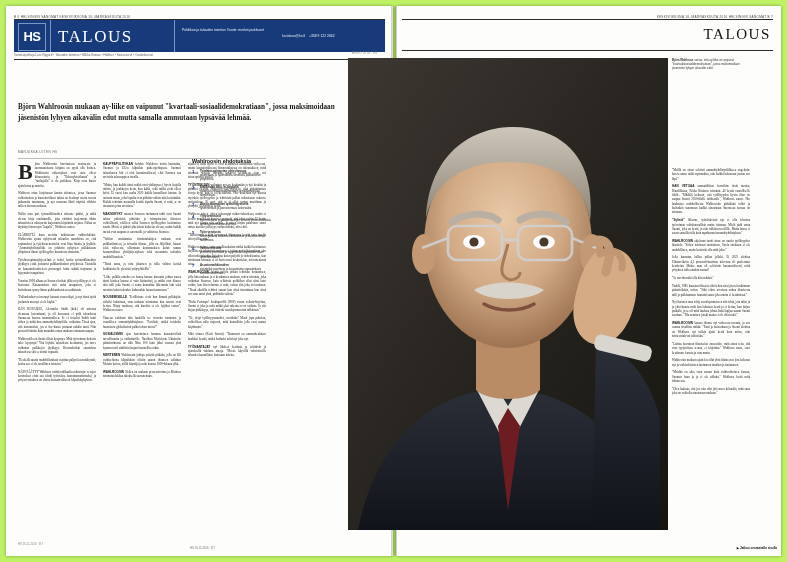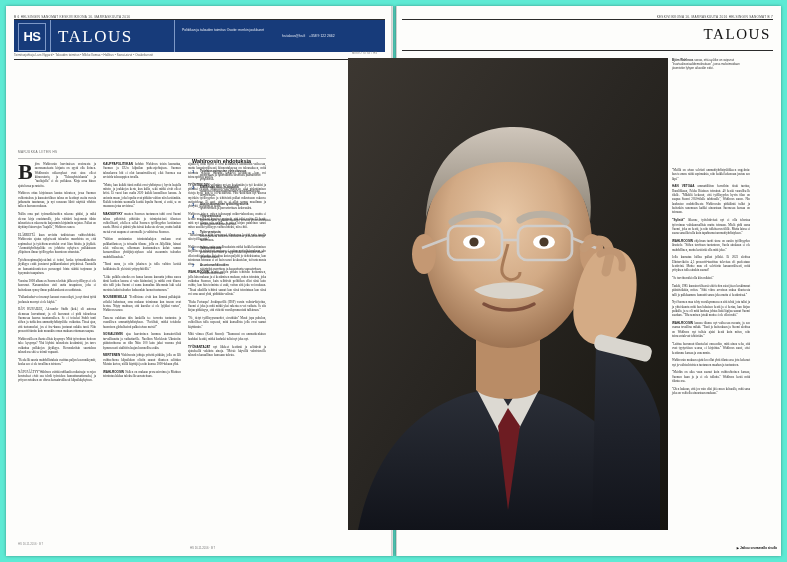--- a/index.html
+++ b/index.html
@@ -4,21 +4,21 @@
 <style>
   html, body {
     margin: 0;
     padding: 0;
     background: #8f8f8f;
   }
   .page {
     position: relative;
     width: 787px;
     height: 562px;
-    background: #5eead4;
+    background: #bef264;
     font-family: "Liberation Serif", serif;
     overflow: hidden;
   }
   .sheet {
     position: absolute;
     background: #fdfdfb;
   }
   
   .sheet-left {
     left: 6px;
@@ -347,20 +347,21 @@
 Osoite: merkin joukkueet</div>
       <div class="mast-contact">
         <span>hs.talous@hs.fi</span>
         &nbsp;&nbsp;
         <span>+358 9 122 2662</span>
       </div>
     </div>
     <div class="mast-sub">Toimitusjohtaja Lars Nygård  •  Talouden toimitus  •  Mikko Ilomaa  •  Hallitus  •  Sanat-sivut  •  Osakekurssit</div>
     <div class="rule-thin" style="left:8px; top:53px; width:371px;"></div>
 
+    <div class="standfirst">Björn Wahlroosin mukaan ay-liike on vaipunut "kvartaali-sosiaalidemokratiaan", jossa maksimoidaan jäsenistön lyhyen aikavälin edut mutta samalla ammutaan lypsävää lehmää.</div>
     <div class="byline-small">MARJUKKA LIITEN HS</div>
     <div class="rule-thin" style="left:12px; top:152px; width:248px; background:#bbb;"></div>
 
     <div class="col col1" id="col1">
         <p class="dropcap-wrap">Björn Wahlroosin harvinaisen avoimesta ja suorasanaisesta kirjasta on syytä olla iloinen. Wahlroosin näkemykset ovat aina olleet kiinnostavia, ja "Talousyhteiskunta" ja "tuuliajolla" ei ole poikkeus. Kirja avaa hänen ajattelunsa perusteita.</p>
         <p>Wahlroos ottaa kirjoissaan kantaa talouteen, jossa Suomen valtiontalous ja kansainvälinen talous on kestänyt useita vuosia jatkunutta taantumaa, ja nyt nousuun lähtö näyttää vihdoin tulleen kuvaan mukaan.</p>
         <p>Nallin oma pari työmarkkinoiden rakenne pitäisi, ja mikä olevan kirja onnistumille, joka väittävä laajemmin tähän taloustieteen rakennetta laajemmin kirjaimiin nojaten. Palkat on täyttänyt laina-ajan "laajalle", Wahlroos sanoo.</p>
         <p>ELÄKKEITÄ kaan arvioita tarkistetaan vaihtoehdoksi. Wahlroosin ajatus nykyisestä talouden muodoista on, että sopimukset ja työehtoneuvottelut ovat liian hitaita ja jäykkiä. "Ammattiyhdistysliike on johdettu nykyisen palkkatason ylläpitoon ilman työllisyyden huomioon ottamista."</p>
         <p>Työehtosopimusjärjestelmä ei toimi, koska työmarkkinoiden jäykkyys estää joustavat palkkaratkaisut yrityksissä. Taustalla on kansantaloustieteen perusoppi: hinta säätää tarjonnan ja kysynnän tasapainon.</p>
         <p>Vuosina 2008 alkaneen Suomen kriisin jälkeen työllisyys ei ole kasvanut. Kansantalous etsii uutta tasapainoa, joka ei kuitenkaan synny ilman palkkarakenteen uudistusta.</p>

